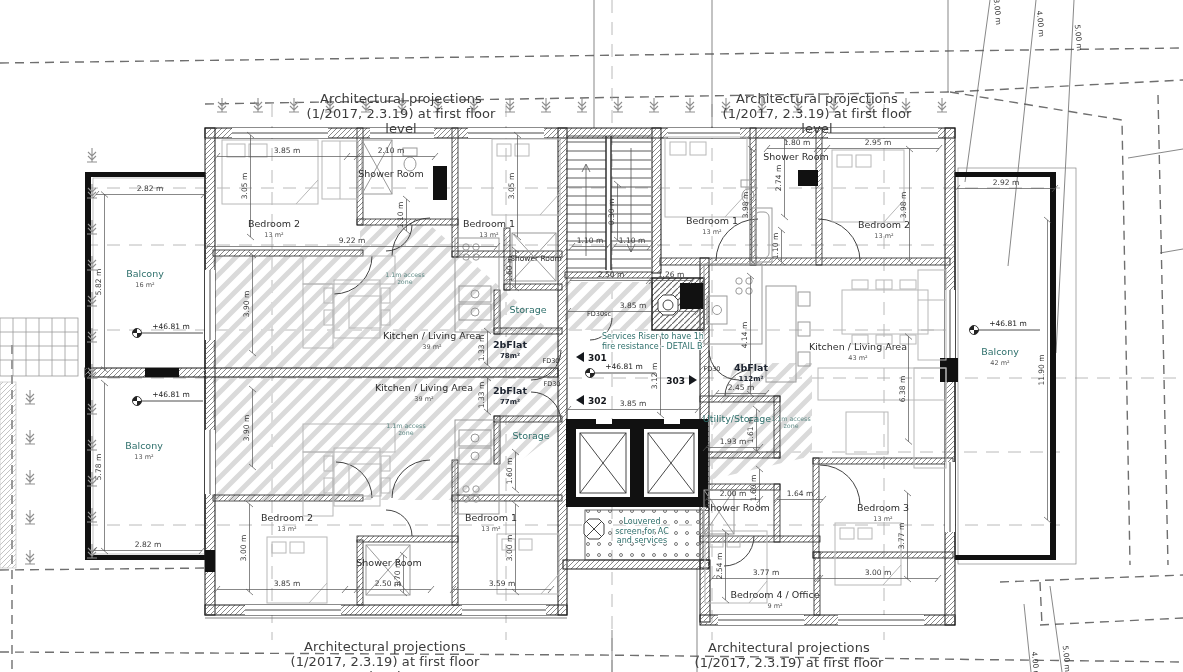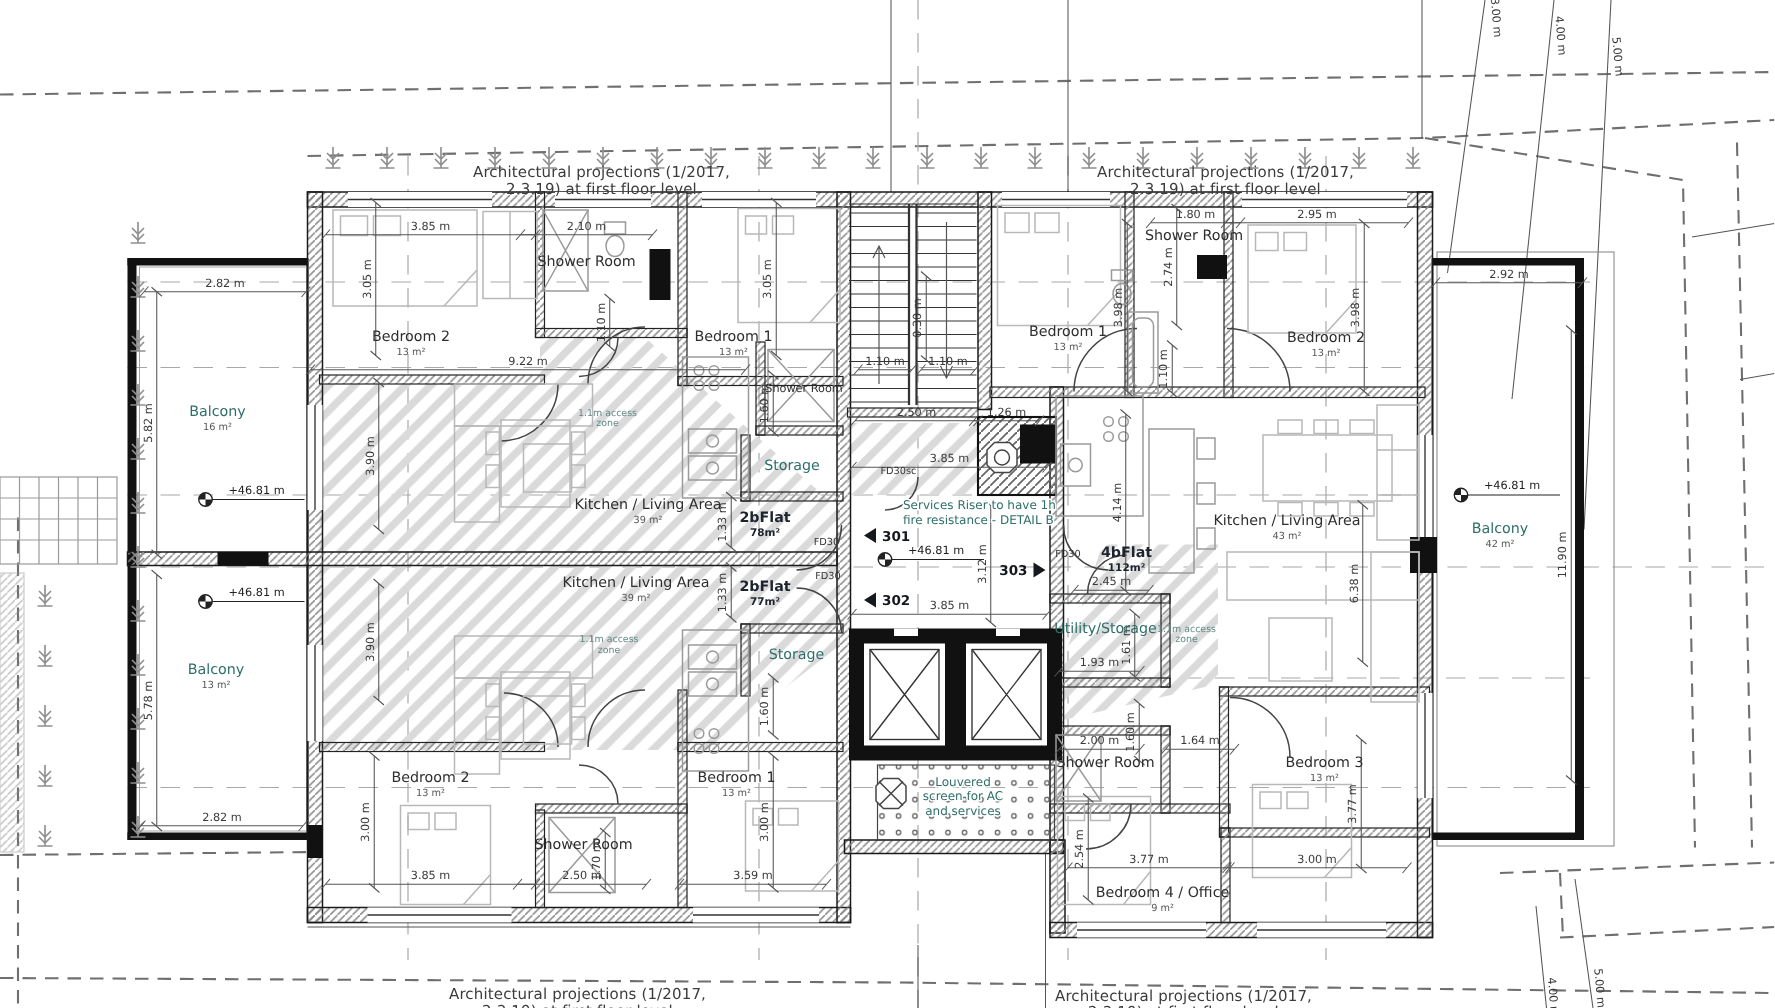--- a/index.html
+++ b/index.html
@@ -1,19 +1,19 @@
 <!DOCTYPE html>
 <html><head>
 <meta charset="utf-8">
 <style>
   html,body{margin:0;padding:0;background:#fff;width:1183px;height:672px;overflow:hidden;
     font-family:"DejaVu Sans",sans-serif;}
   .canvas{position:relative;width:1183px;height:672px;background:#fff;}
   svg{position:absolute;left:0;top:0;}
-  .ann{position:absolute;width:210px;text-align:center;font-size:10px;color:#3c3c3c;letter-spacing:.1px;margin-top:19px;}
+  .ann{position:absolute;width:210px;text-align:center;font-size:13px;color:#3c3c3c;letter-spacing:.1px;}
   .a1{left:296px;top:91px}.a2{left:712px;top:91px}.a3{left:280px;top:639px}.a4{left:684px;top:640px}
   text{font-family:"DejaVu Sans",sans-serif;}
   .tr{font-size:9.5px;fill:#2e2e2e}
   .tr.small{font-size:7.5px}
   .tr.teal{fill:#2e6f6b}
   .tr.bold{font-weight:bold;fill:#1d2430}
   .ta{font-size:6.5px;fill:#555}
   .ta.bold{font-weight:bold;fill:#1d2430;font-size:7px}
   .td{font-size:7.5px;fill:#3a3a3a}
   .tfd{font-size:6.5px;fill:#333}

